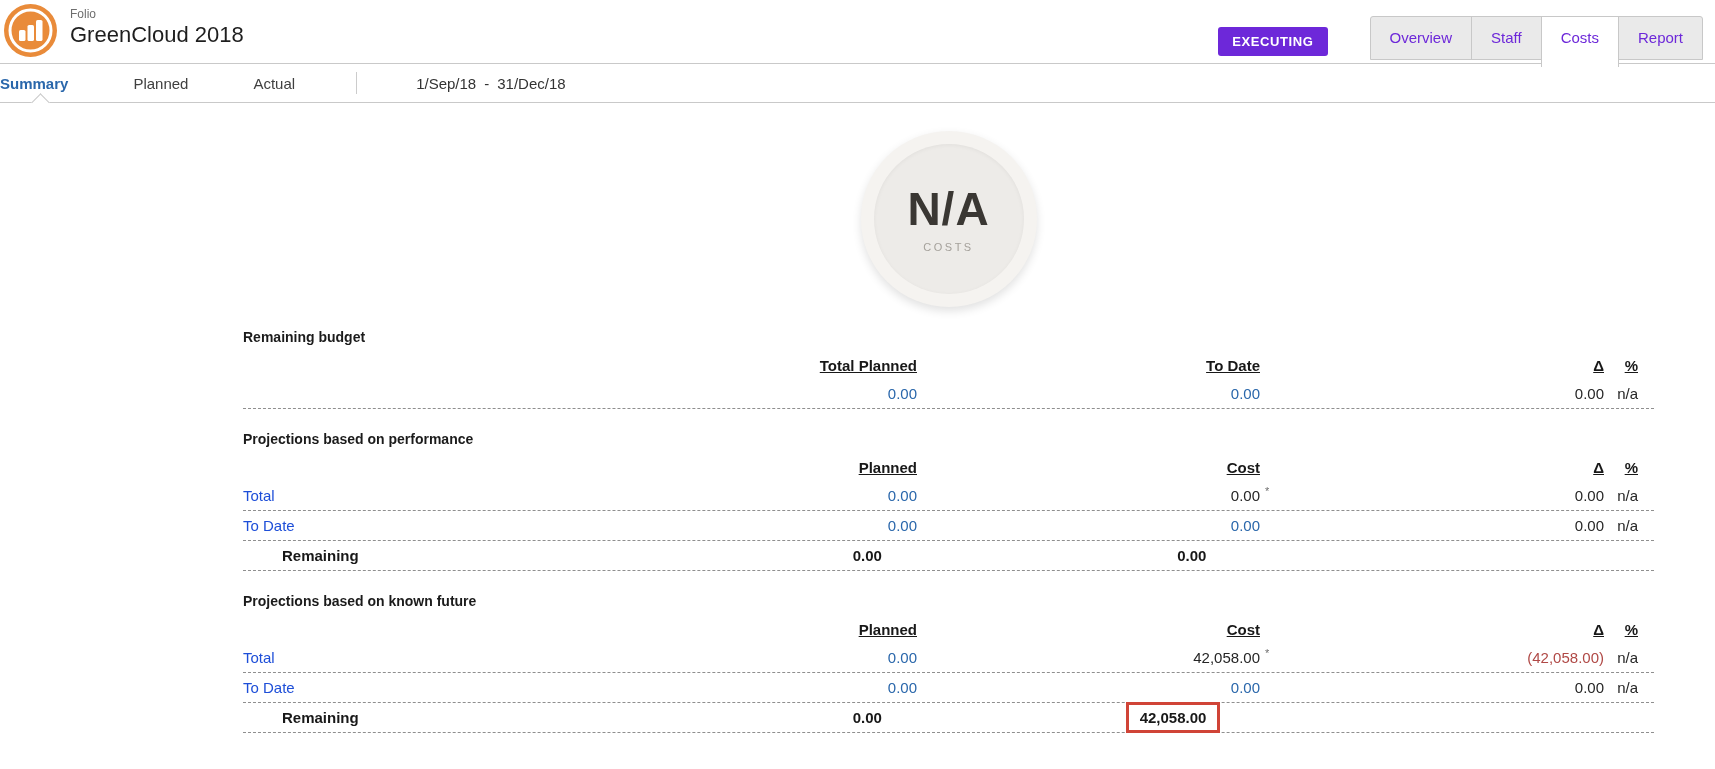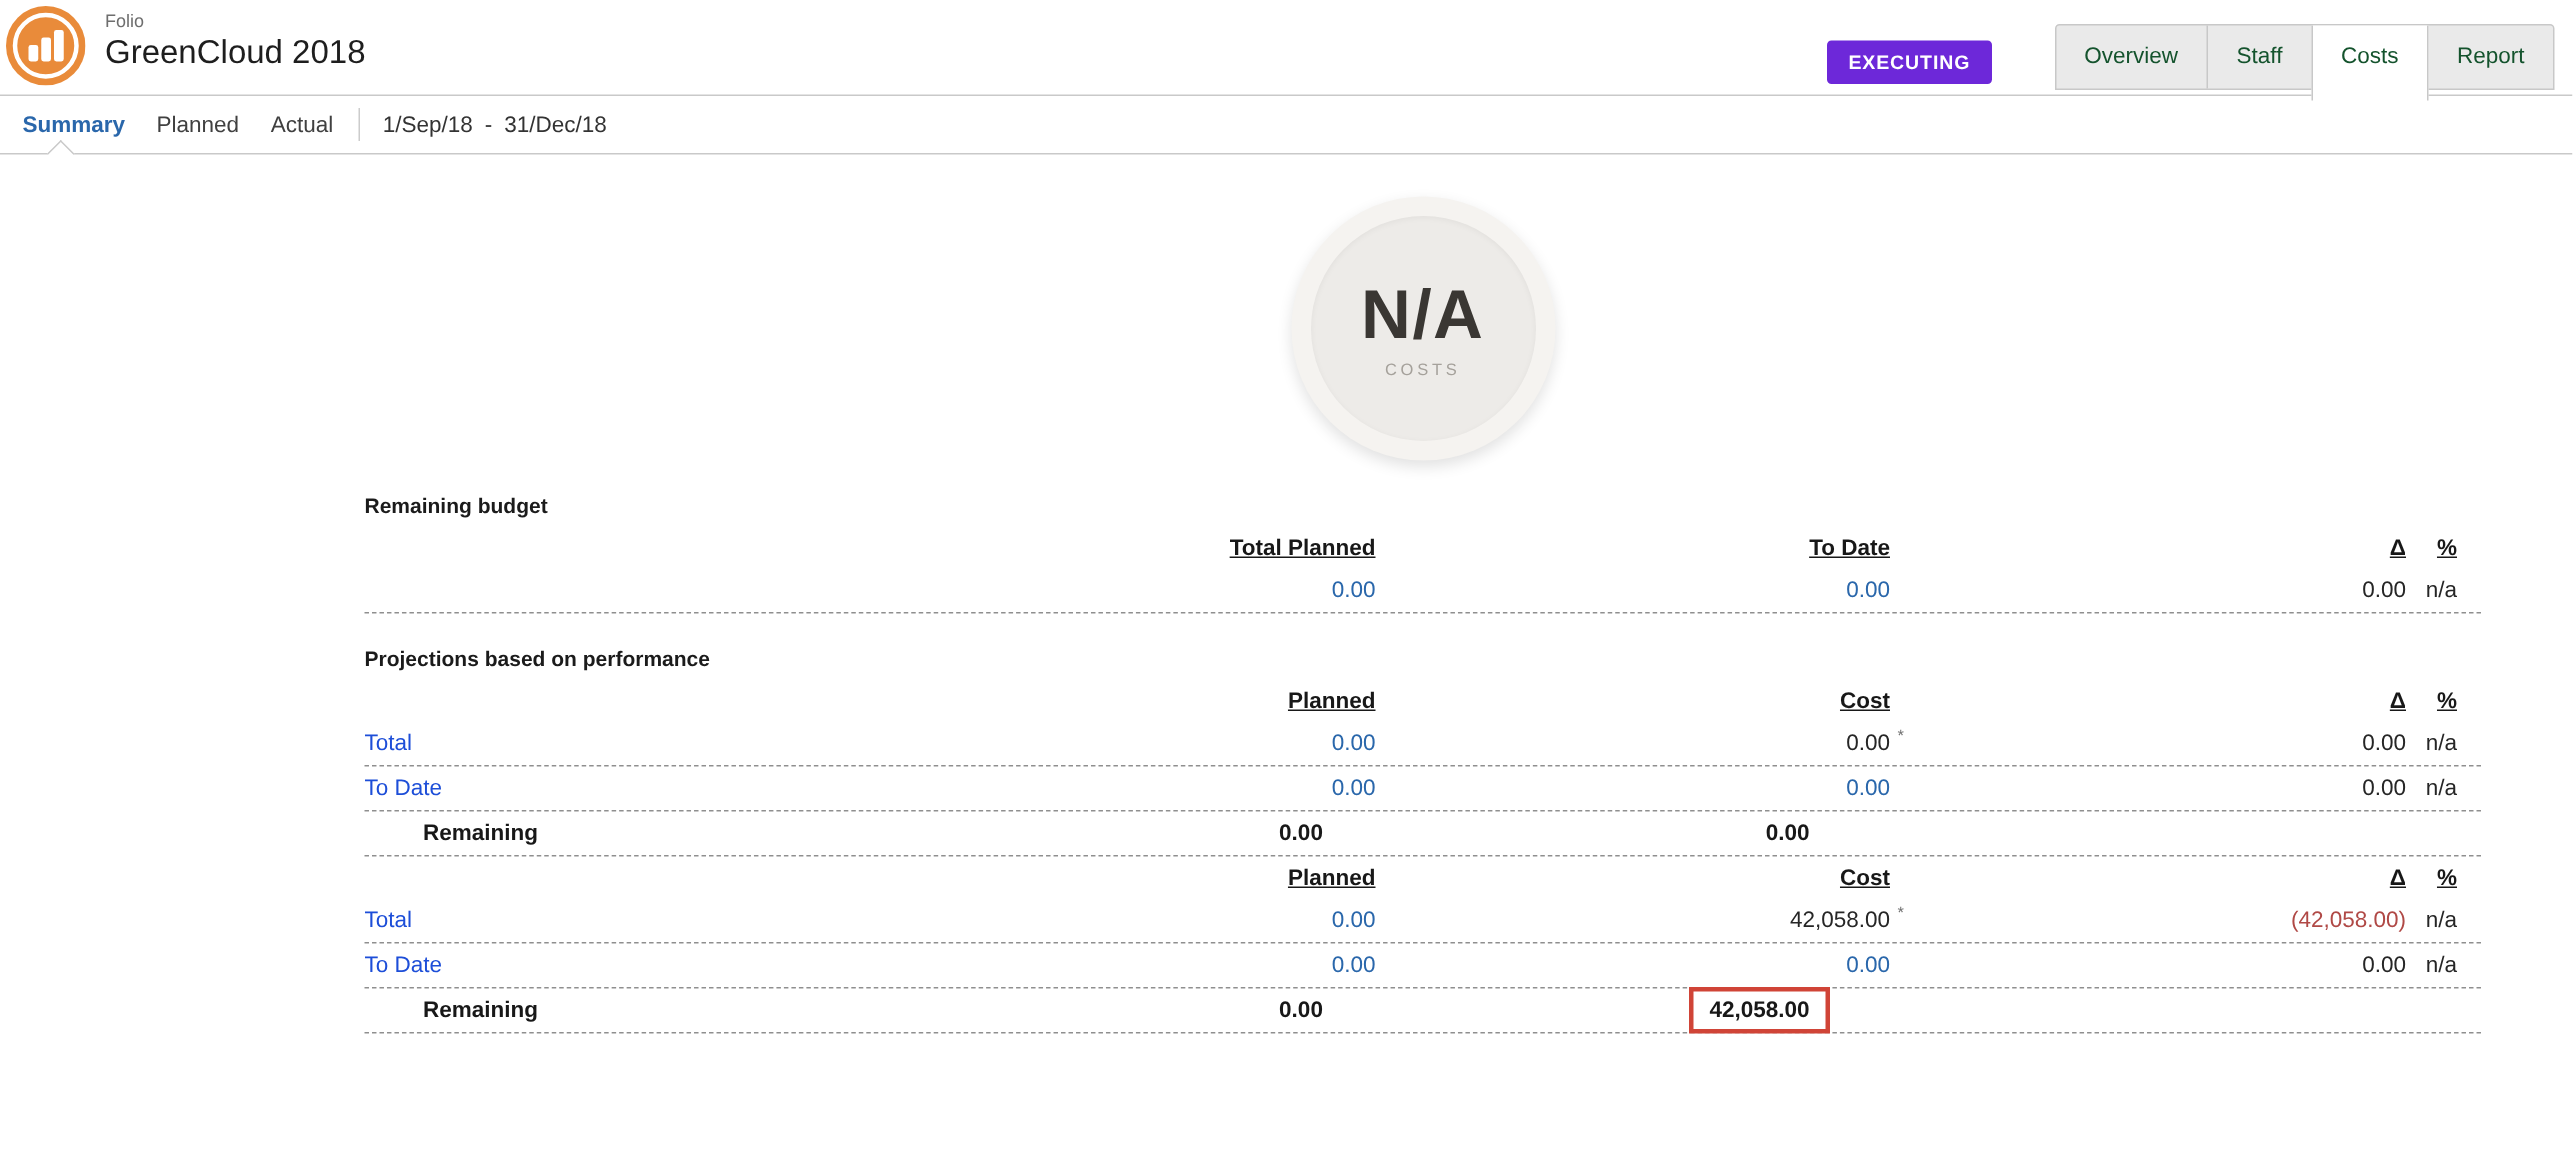--- a/index.html
+++ b/index.html
@@ -18,33 +18,33 @@
   .badge {
     align-self:flex-start; margin-top:27px; margin-left:auto;
     background:#6d28d9; color:#fff; font-weight:bold; font-size:13px;
     letter-spacing:.6px; padding:7px 14px; border-radius:3px; border:none; cursor:pointer;text-align:center;
   }
   .tabs {
     align-self:flex-end; display:flex; margin-left:42px; margin-right:2px; margin-bottom:-1px;
     background:#eaeaea; border:1px solid #c8c8c8; border-radius:3px 3px 0 0; height:44px;
   }
   .tab {
-    padding:0 19px; line-height:42px; font-size:15px; color:#14532d;
+    padding:0 19px; line-height:42px; font-size:15px; color:#6d28d9;
     border-right:1px solid #c8c8c8; cursor:pointer; white-space:nowrap;
   }
   .tab:last-child { border-right:none; }
   .tab.active {
     background:#fff; height:50px; border-bottom:none; position:relative; z-index:3;
     border-left:1px solid #c8c8c8; margin-left:-1px;
   }
 
   
   .subnav {
     height:39px; border-bottom:1px solid #c9c9c9; display:flex; align-items:center;
-    padding-left:15px; position:relative; background:#fff;
+    padding-left:0; position:relative; background:#fff;gap:44px;
   }
   .subnav-item { font-size:15px; color:#404040; margin-right:21px; cursor:pointer; text-decoration:none; }
   .subnav-item.active { color:#2a67ab; font-weight:bold; }
   .subnav-divider { width:1px; height:22px; background:#ccc; margin:0 15px 0 -4px; }
   .date-range { font-size:15px; color:#333; display:flex; gap:8px; align-items:center; }
   .notch {
     position:absolute; left:34px; bottom:-7px; width:13px; height:13px; background:#fff;
     border-top:1px solid #c9c9c9; border-left:1px solid #c9c9c9;
     transform:rotate(45deg); z-index:2;
   }
@@ -186,20 +186,21 @@
       <span class="c c-label">Remaining</span>
       <span class="c c-planned">0.00</span>
       <span class="c c-cost">0.00</span>
       <span class="c c-note"></span>
       <span class="c c-delta"></span>
       <span class="c c-pct"></span>
     </div>
   </div>
 
   <div class="section">
+    <h2 class="section-title">Projections based on known future</h2>
     <div class="trow thead">
       <span class="c c-label"></span>
       <span class="c c-planned">Planned</span>
       <span class="c c-cost">Cost</span>
       <span class="c c-note"></span>
       <span class="c c-delta">Δ</span>
       <span class="c c-pct">%</span>
     </div>
     <div class="trow data">
       <span class="c c-label">Total</span>

